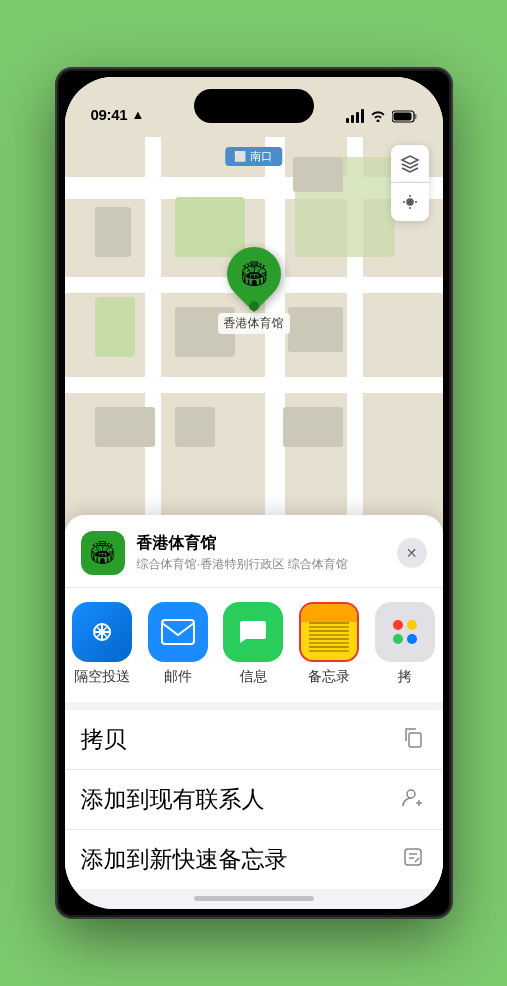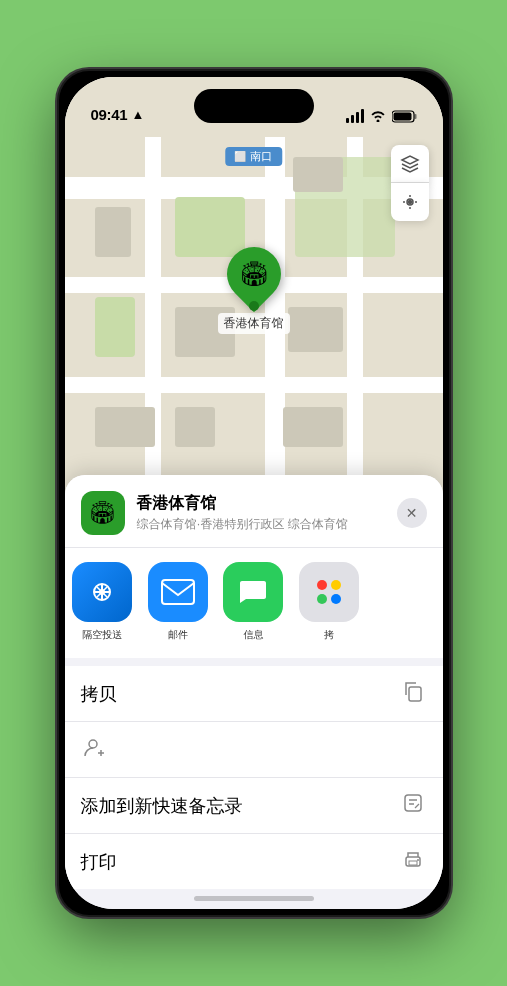--- a/index.html
+++ b/index.html
@@ -10,21 +10,21 @@
       display: flex;
       align-items: center;
       justify-content: center;
       font-family: -apple-system, "PingFang SC", "Helvetica Neue", sans-serif;
     }
 
     .phone-frame {
       width: 390px;
       height: 844px;
       background: #000;
-      border-radius: 30px;
+      border-radius: 13px;
       position: relative;
       box-shadow: 0 0 0 2px #1a1a1a, 0 0 0 4px #3a3a3a, 0 20px 60px rgba(0,0,0,0.5);
       overflow: hidden;
       padding-left: 44px;
     }
 
     .phone-screen {
       position: absolute;
       top: 6px; left: 6px; right: 6px; bottom: 6px;
       border-radius: 48px;
@@ -276,21 +276,21 @@
     .notes-lines::before {
       content: '';
       position: absolute;
       top: 18px; left: 8px; right: 8px;
       height: 2px;
       background: rgba(0,0,0,0.3);
       box-shadow: 0 8px 0 rgba(0,0,0,0.3), 0 16px 0 rgba(0,0,0,0.3), 0 24px 0 rgba(0,0,0,0.3);
     }
 
     .share-label {
-      font-size: 10px;
+      font-size: 14px;
       color: #333;
       text-align: center;
     }
 
     
     .action-list {
       margin: 8px 0 0;
       background: #fff;
     }
 
@@ -300,21 +300,21 @@
       padding: 14px 16px;
       border-bottom: 1px solid #e5e5ea;
       cursor: pointer;
     }
     .action-item:last-child {
       border-bottom: none;
     }
 
     .action-label {
       flex: 1;
-      font-size: 18px;
+      font-size: 23px;
       color: #000;
     }
 
     .action-icon {
       font-size: 20px;
       color: #888;
       width: 28px;
       text-align: center;
     }
 
@@ -464,20 +464,31 @@
 
         <div class="share-item">
           <div class="share-icon-wrap share-icon-message">
             <svg width="34" height="34" viewBox="0 0 34 34" fill="white">
               <path d="M6 6h22c1.1 0 2 .9 2 2v14c0 1.1-.9 2-2 2H10l-6 4V8c0-1.1.9-2 2-2z"></path>
             </svg>
           </div>
           <span class="share-label">信息</span>
         </div>
 
+        <div class="share-item">
+          <div class="notes-lines">
+            <div style="position:absolute;top:0;left:0;right:0;height:18px;background:#ffa500;border-radius:10px 10px 0 0;display:flex;align-items:center;justify-content:flex-end;padding-right:6px;">
+            </div>
+            <div style="position:absolute;top:22px;left:8px;right:8px;height:2px;background:rgba(0,0,0,0.25);"></div>
+            <div style="position:absolute;top:30px;left:8px;right:8px;height:2px;background:rgba(0,0,0,0.25);"></div>
+            <div style="position:absolute;top:38px;left:8px;right:8px;height:2px;background:rgba(0,0,0,0.25);"></div>
+            <div style="position:absolute;top:46px;left:8px;right:8px;height:2px;background:rgba(0,0,0,0.25);"></div>
+          </div>
+          <span class="share-label">备忘录</span>
+        </div>
 
         <div class="share-item">
           <div style="width:60px;height:60px;border-radius:16px;overflow:hidden;display:flex;flex-direction:column;align-items:center;justify-content:center;background:#e0e0e5;">
             <div style="display:flex;flex-direction:column;gap:4px;align-items:center;">
               <div style="display:flex;gap:4px;">
                 <div class="dot dot-red"></div>
                 <div class="dot dot-yellow"></div>
               </div>
               <div style="display:flex;gap:4px;">
                 <div class="dot dot-green"></div>
@@ -497,51 +508,41 @@
           <span class="action-icon">
             <svg width="22" height="22" viewBox="0 0 22 22" fill="none" stroke="#888" stroke-width="1.5">
               <rect x="7" y="7" width="12" height="14" rx="2"></rect>
               <path d="M4 15V3h10" stroke="#888" stroke-width="1.5" fill="none"></path>
             </svg>
           </span>
         </div>
 
 
         <div class="action-item">
+          <span class="action-label">添加到现有联系人</span>
           <span class="action-icon">
             <svg width="22" height="22" viewBox="0 0 22 22" fill="none" stroke="#888" stroke-width="1.5">
               <circle cx="9" cy="8" r="4"></circle>
               <path d="M1 20c0-4.4 3.6-8 8-8" fill="none"></path>
               <path d="M17 14v6M14 17h6"></path>
             </svg>
           </span>
         </div>
 
         <div class="action-item">
           <span class="action-label">添加到新快速备忘录</span>
           <span class="action-icon">
             <svg width="22" height="22" viewBox="0 0 22 22" fill="none" stroke="#888" stroke-width="1.5">
               <rect x="3" y="3" width="16" height="16" rx="3"></rect>
               <path d="M7 8h8M7 12h5"></path>
               <path d="M13 16l4-4" stroke="#888" stroke-width="1.2"></path>
             </svg>
           </span>
         </div>
 
-        <div class="action-item">
-          <span class="action-label">打印</span>
-          <span class="action-icon">
-            <svg width="22" height="22" viewBox="0 0 22 22" fill="none" stroke="#888" stroke-width="1.5">
-              <rect x="4" y="9" width="14" height="9" rx="2"></rect>
-              <path d="M6 9V5h10v4"></path>
-              <rect x="7" y="13" width="8" height="4" fill="none" stroke="#888" stroke-width="1"></rect>
-              <circle cx="16" cy="12" r="1" fill="#888" stroke="none"></circle>
-            </svg>
-          </span>
-        </div>
 
       </div>
 
     </div>
 
     <div class="home-indicator"></div>
 
   </div>
 </div>
 

